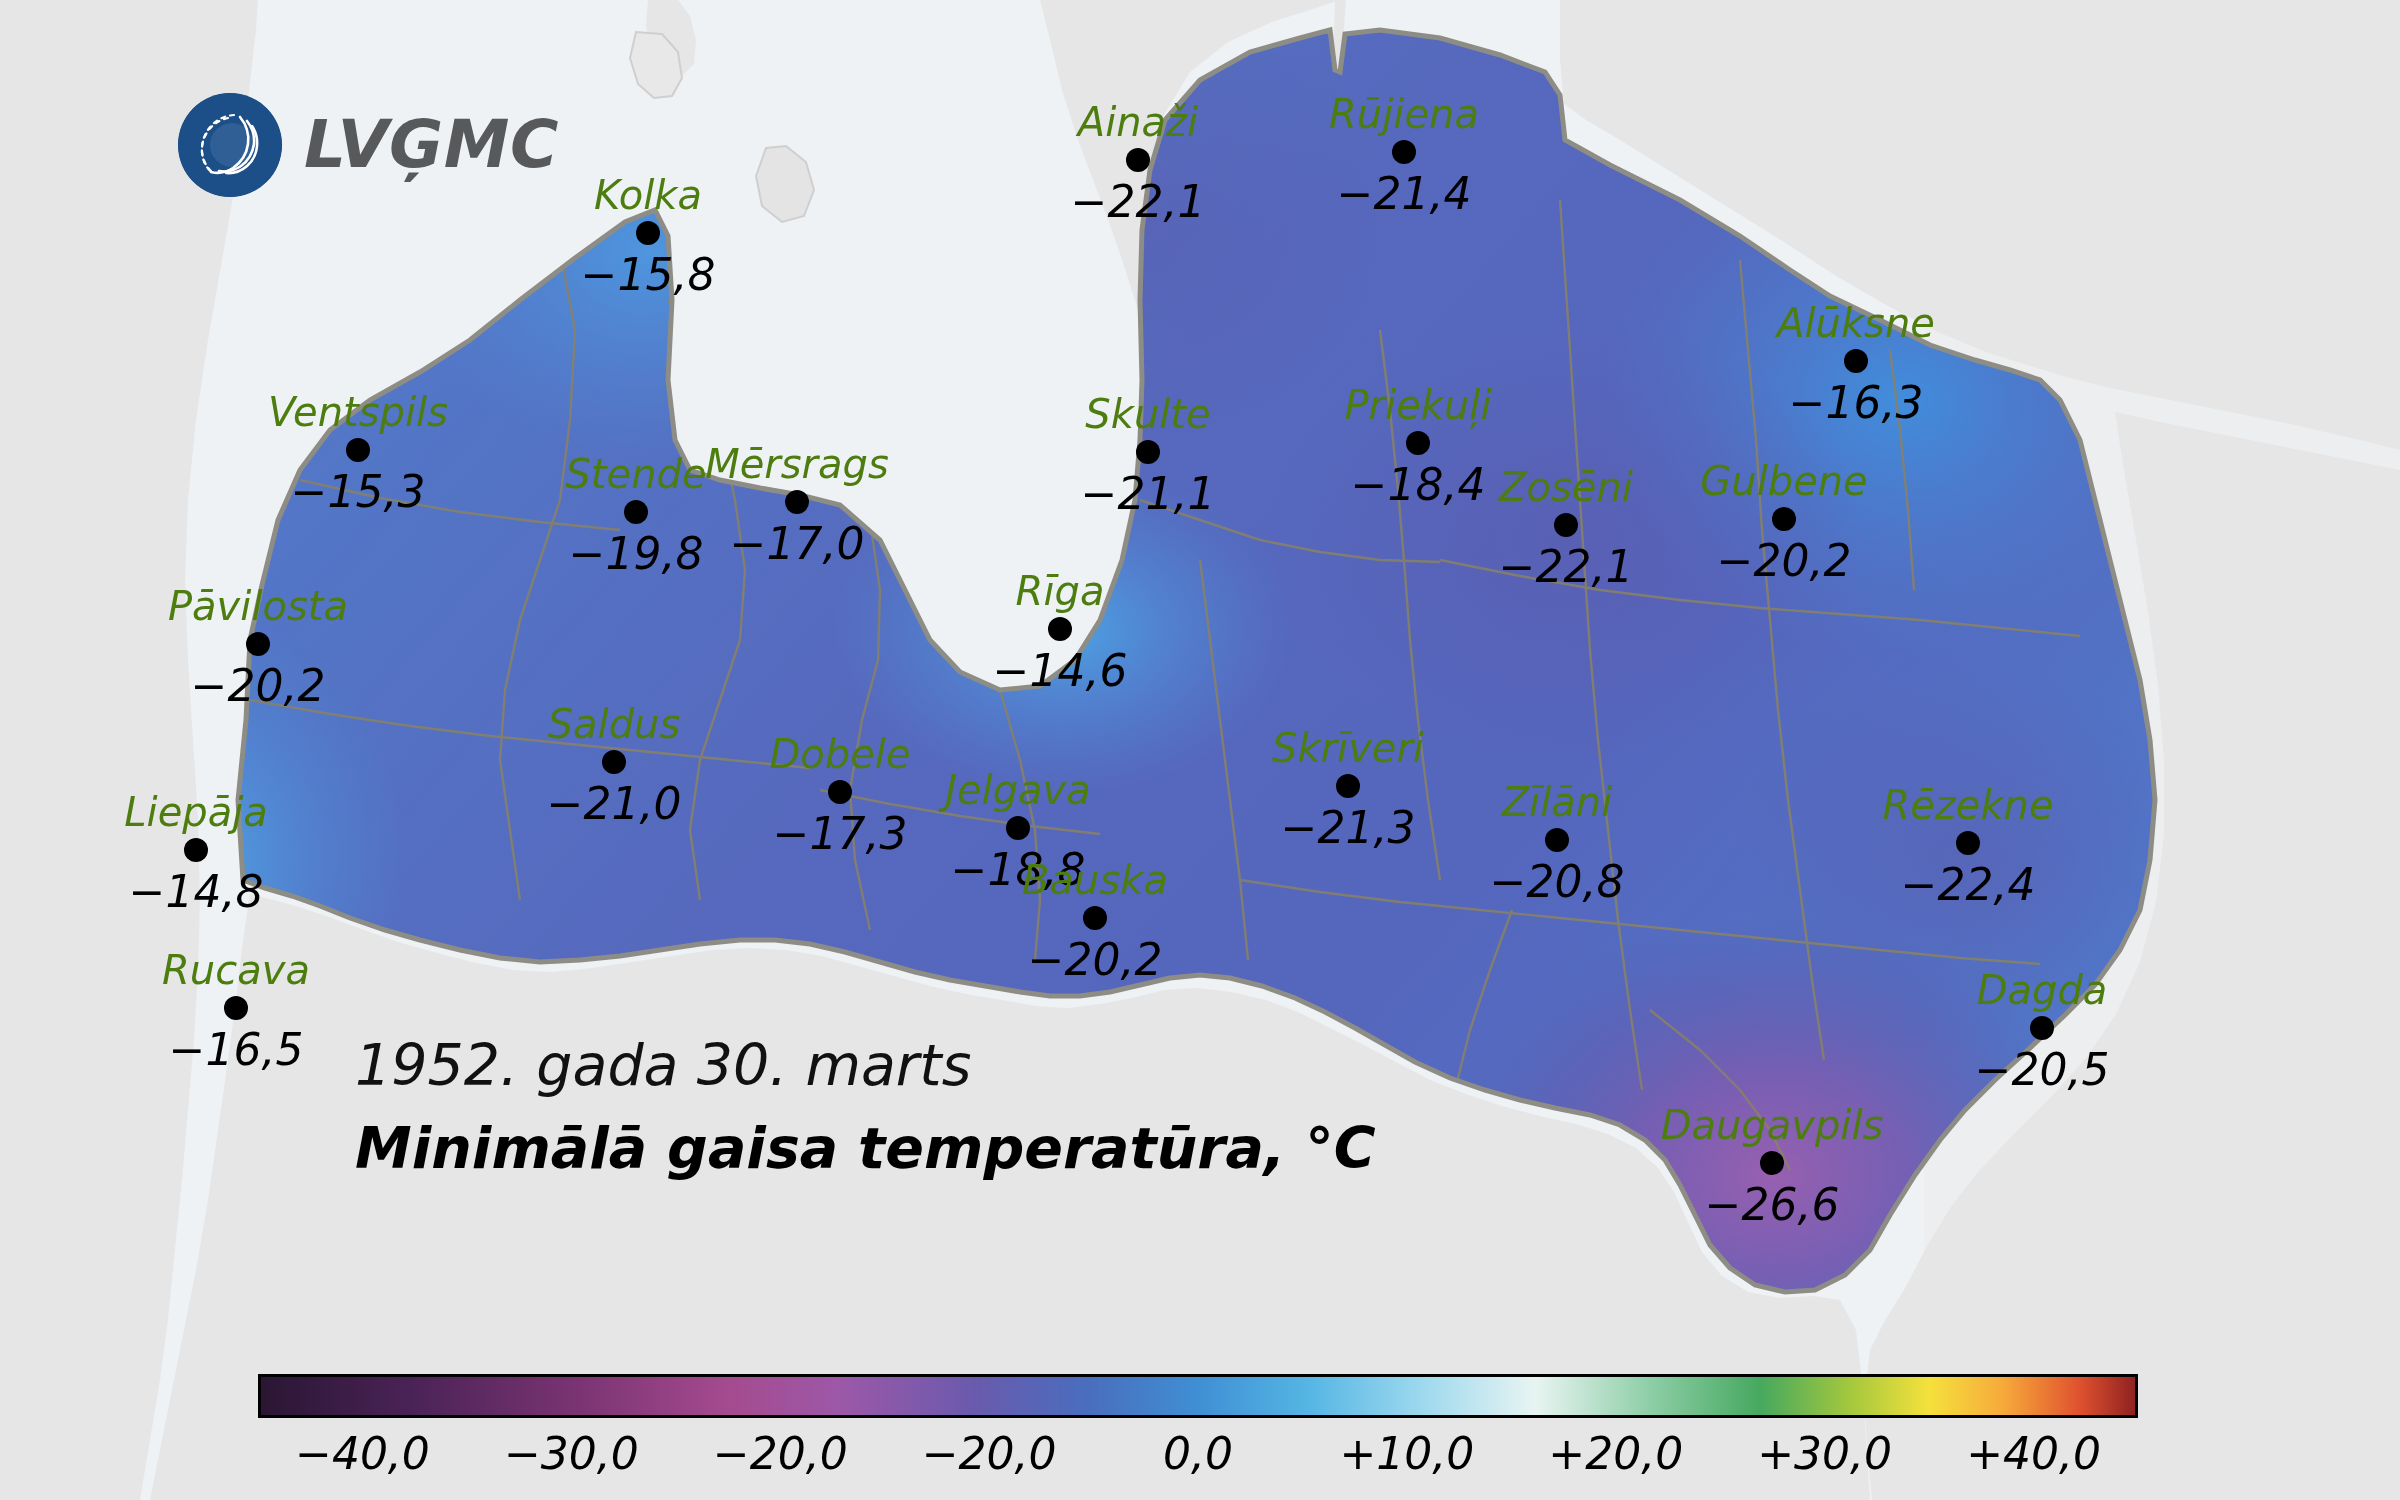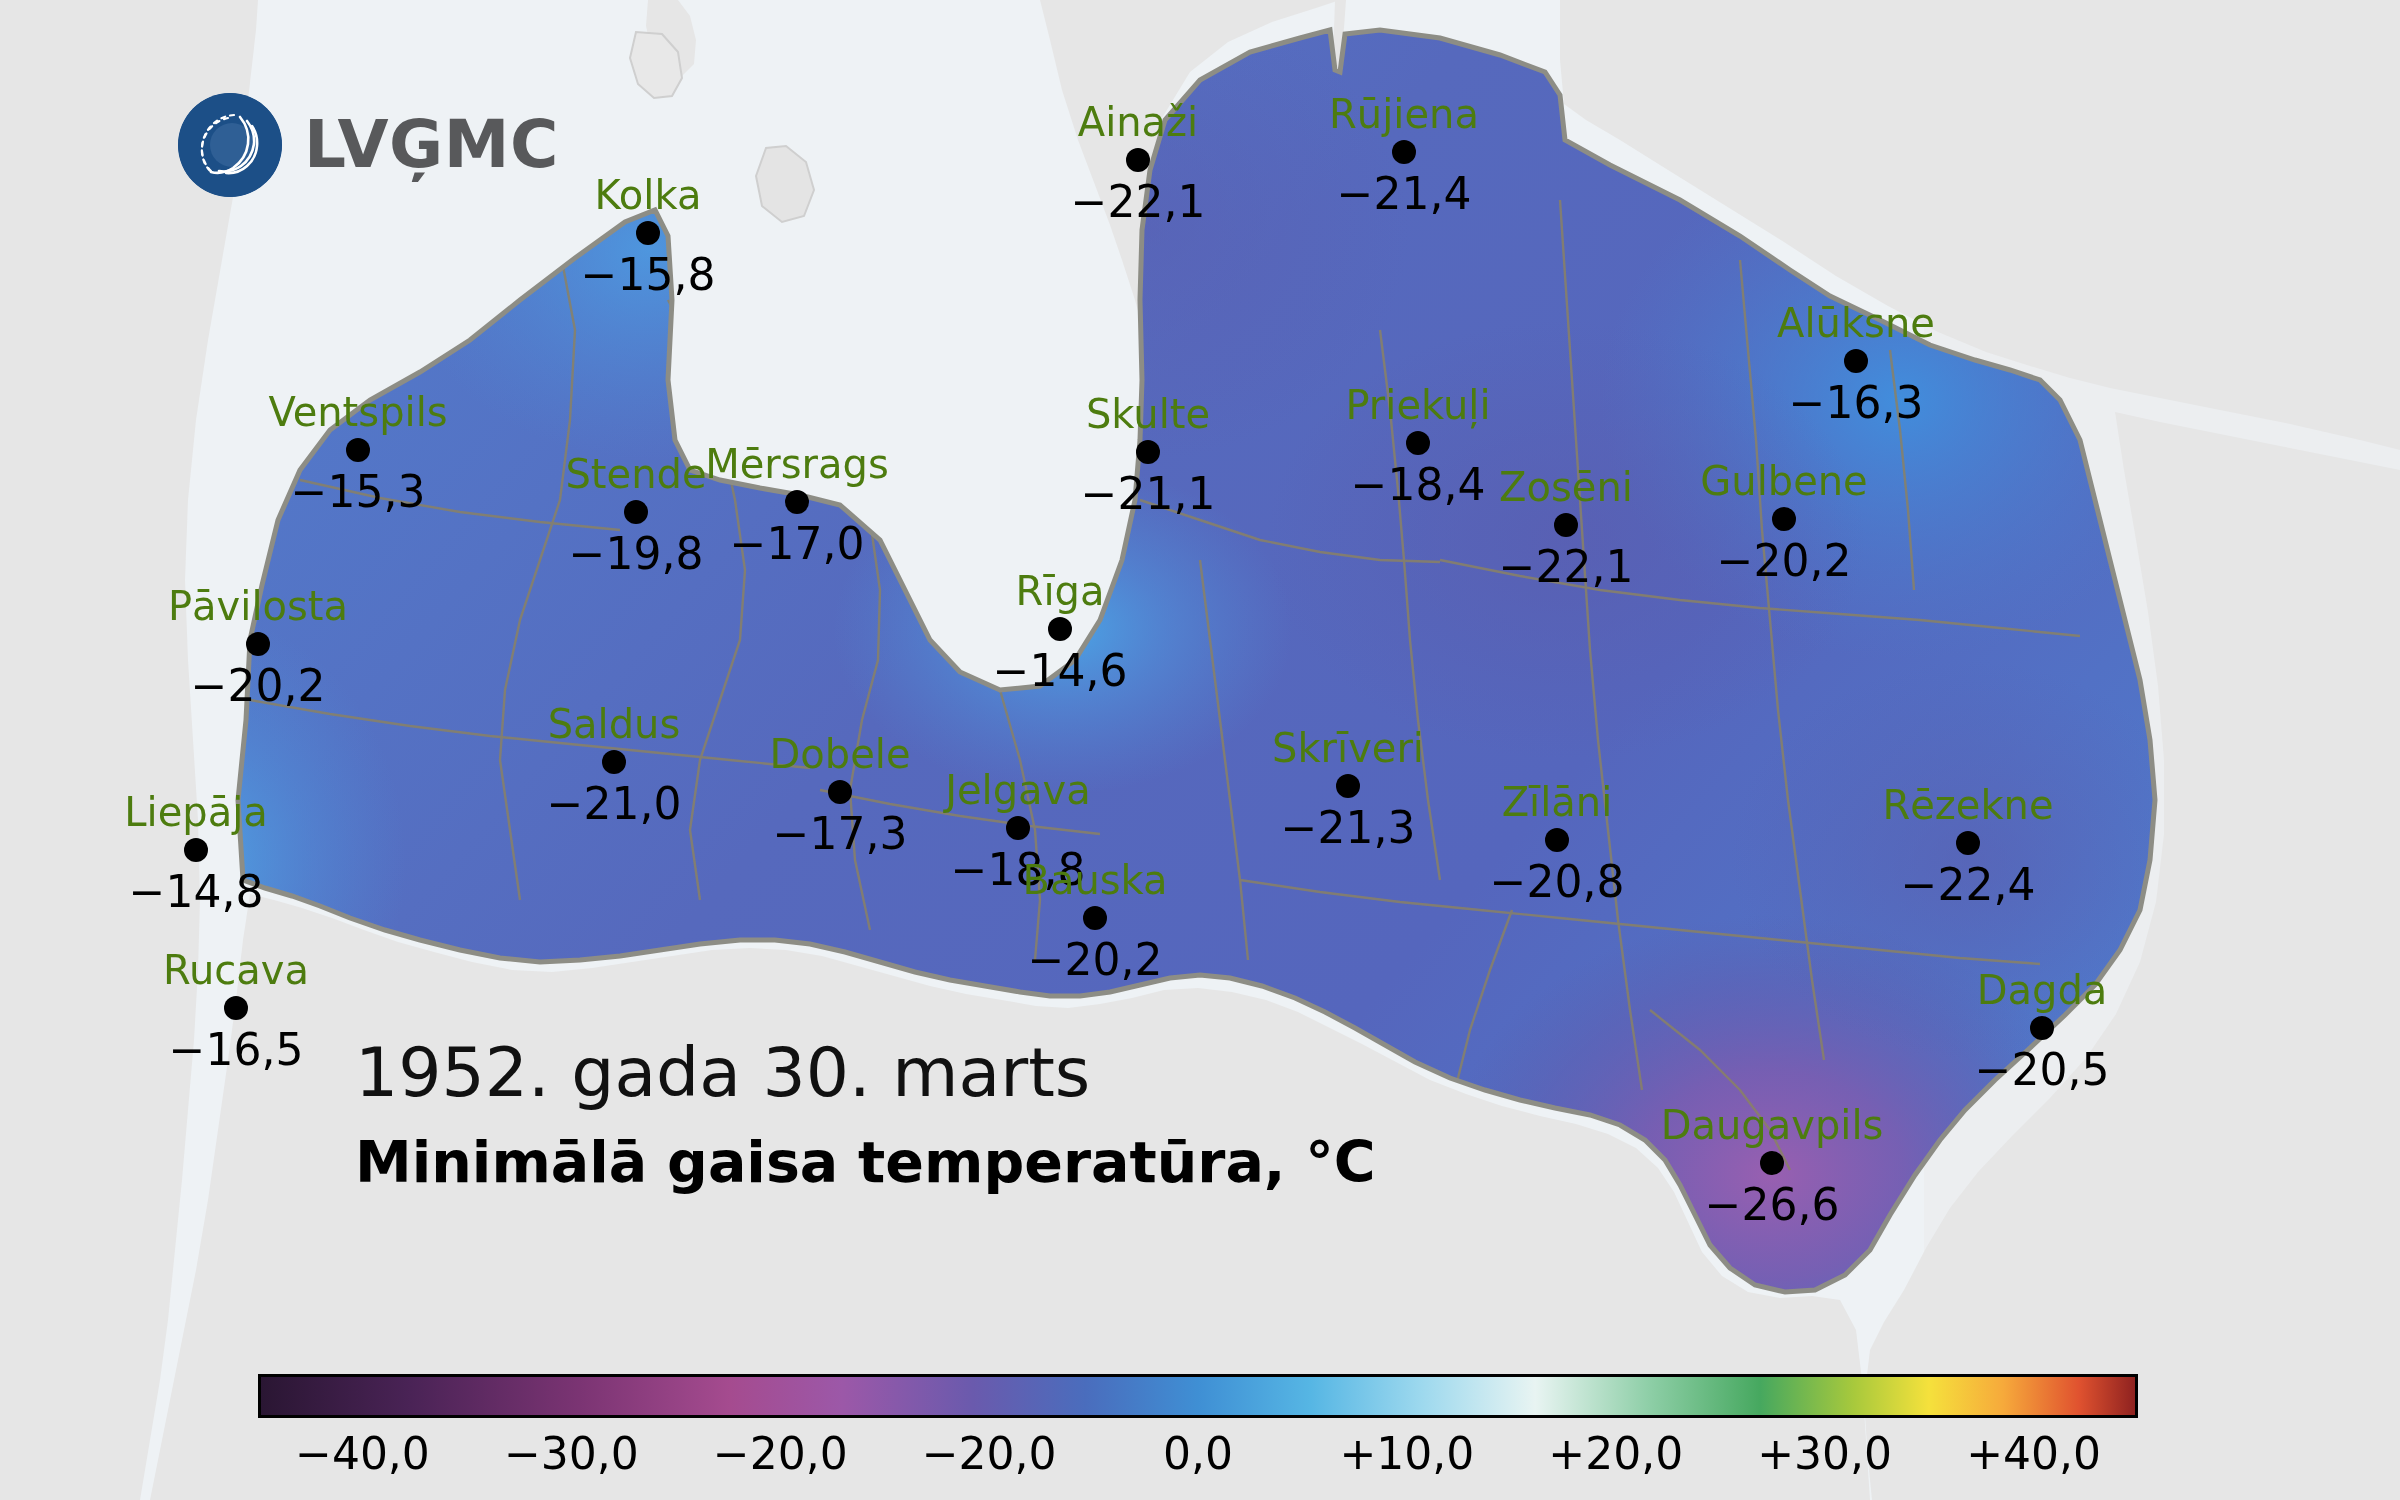--- a/index.html
+++ b/index.html
@@ -1,21 +1,21 @@
 <!DOCTYPE html>
 <html><head>
 <meta charset="utf-8">
 <style>
   html,body{margin:0;padding:0;}
   body{
     width:2400px;height:1500px;position:relative;overflow:hidden;
     background:#eceef0;
     font-family:"DejaVu Sans","Liberation Sans",sans-serif;
   }
-  #stage{position:absolute;inset:0;width:1924px;height:1500px;}
+  #stage{position:absolute;inset:0;width:1924px;height:1500px;font-style:italic;}
 
   
   .sea{position:absolute;inset:0;background:#eef2f5;}
 
   
   svg.map{position:absolute;left:0;top:0;width:2400px;height:1500px;}
 
   
   #logo{position:absolute;left:178px;top:93px;display:flex;align-items:center;gap:22px;}
   .logo-mark{width:104px;height:104px;border-radius:50%;background:#1c4f87;position:relative;overflow:hidden;}
@@ -25,21 +25,21 @@
   .stn{position:absolute;transform:translate(-50%,-50%);}
   .stn .dot{position:absolute;left:50%;top:50%;width:24px;height:24px;margin:-12px 0 0 -12px;
             background:#000;border-radius:50%;}
   .stn .nm{position:absolute;left:50%;bottom:18px;transform:translateX(-50%);
            white-space:nowrap;font-size:40px;color:#4d7c0f;line-height:1;}
   .stn .vl{position:absolute;left:50%;top:20px;transform:translateX(-50%);
            white-space:nowrap;font-size:44px;color:#000;line-height:1;}
 
   
   #title-block{position:absolute;left:355px;top:1030px;}
-  #title-date{font-size:68px;color:#111;line-height:1.25;font-weight:400;}
+  #title-date{font-size:57px;color:#111;line-height:1.25;font-weight:400;}
   #title-main{font-size:57px;color:#000;line-height:1.25;font-weight:700;margin-top:12px;}
 
   
   #cbar-wrap{position:absolute;left:258px;top:1374px;width:1880px;}
   #cbar{height:44px;border:3px solid #000;box-sizing:border-box;
         background:linear-gradient(to right,
           #2a1633 0%,
           #4a2356 8%,
           #7b3473 17%,
           #a54b8f 25%,

